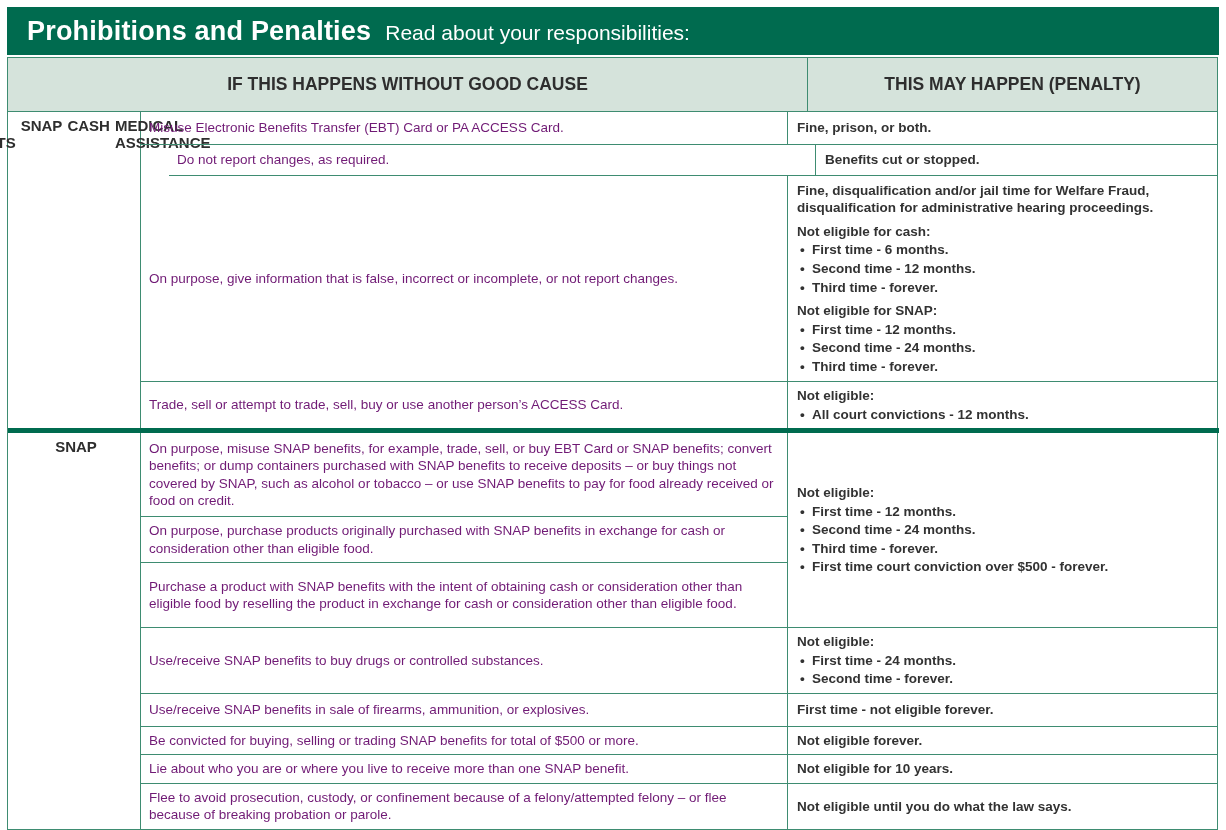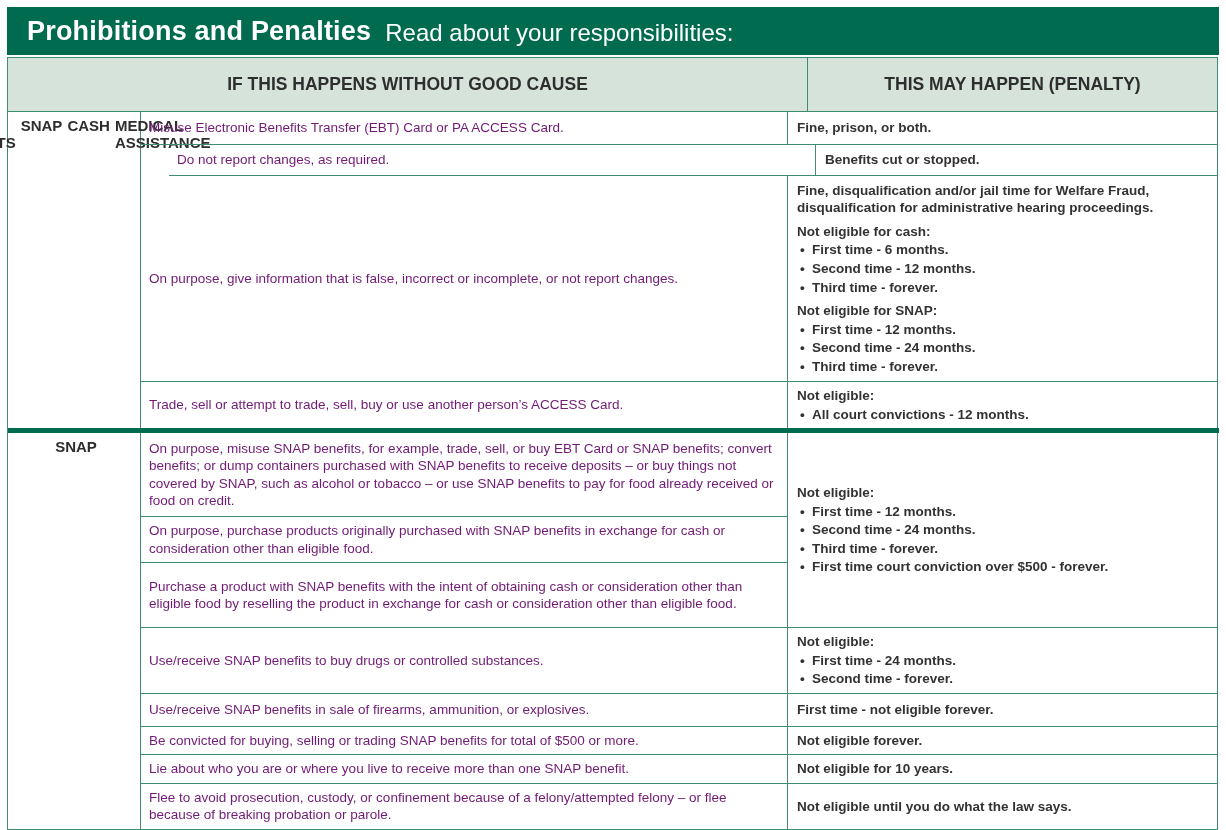--- a/index.html
+++ b/index.html
@@ -16,21 +16,21 @@
     background: #006b4f;
     height: 48px;
     display: flex; align-items: center;
     padding: 0 4px 0 20px;
     margin-bottom: 2px;
   }
   .titlebar .title {
     color: #ffffff; font-weight: bold; font-size: 27px; letter-spacing: .2px;
   }
   .titlebar .subtitle {
-    color: #ffffff; font-size: 24px; margin-left: 14px; padding-top: 4px;
+    color: #ffffff; font-size: 21px; margin-left: 14px; padding-top: 4px;
   }
 
   
   .tbl { width: 1211px; border: 1.5px solid #3e8c71; border-top: none; }
   .thead { display: flex; background: #d5e3db; border-bottom: 1.5px solid #3e8c71; border-top: 1.5px solid #3e8c71; }
   .thead .th {
     font-weight: bold; font-size: 17.5px; color: #2e2e2e;
     display: flex; align-items: center; justify-content: center;
     height: 53px; text-align: center;
   }

